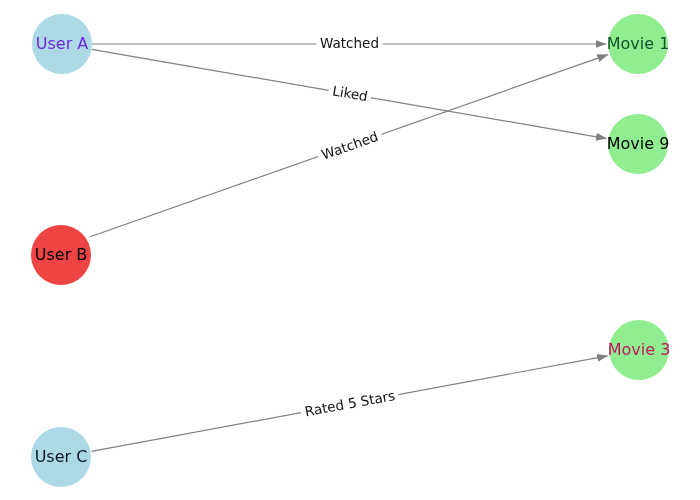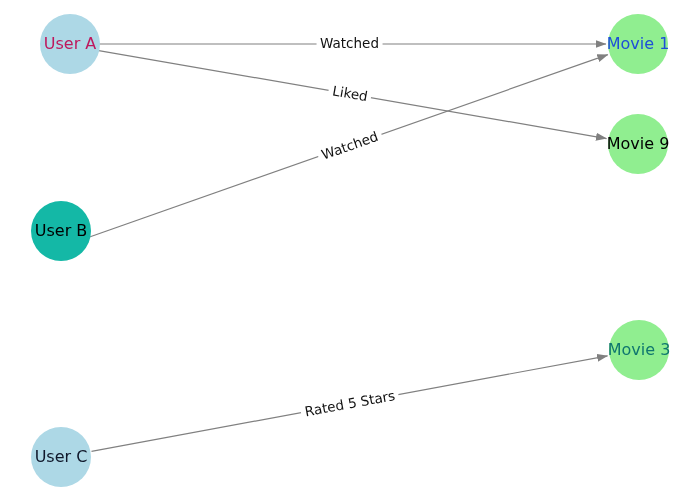--- a/index.html
+++ b/index.html
@@ -61,20 +61,20 @@
         <line x1="91.48209181208728" y1="451.35712141194927" x2="607.5346149036518" y2="355.8249069296008" stroke="#808080" stroke-width="1.2" marker-end="url(#arrowhead)"></line>
       </g>
   </svg>
   <div>
       <div class="edge-label" style="color: rgb(17, 17, 17); background: rgb(255, 255, 255); left: 349.5px; top: 44px; transform: translate(-50%, -50%) rotate(0deg);">Watched</div>
       <div class="edge-label" style="color: rgb(17, 17, 17); background: rgb(255, 255, 255); left: 349.5px; top: 94px; transform: translate(-50%, -50%) rotate(9.83228deg);">Liked</div>
       <div class="edge-label" style="color: rgb(17, 17, 17); background: rgb(255, 255, 255); left: 349.5px; top: 145.5px; transform: translate(-50%, -50%) rotate(-19.3829deg);">Watched</div>
       <div class="edge-label" style="color: rgb(17, 17, 17); background: rgb(255, 255, 255); left: 350px; top: 403.5px; transform: translate(-50%, -50%) rotate(-10.4879deg);">Rated 5 Stars</div>
     </div>
   <div>
-      <div class="node" style="left: 40px; top: 14px; background: rgb(173, 216, 230); color: #be185d;">User A</div>
-      <div class="node" style="left: 31px; top: 201px; background: #14b8a6; color: rgb(0, 0, 0);">User B</div>
+      <div class="node" style="left: 32px; top: 14px; background: rgb(173, 216, 230); color: #6d28d9;">User A</div>
+      <div class="node" style="left: 31px; top: 225px; background: #ef4444; color: rgb(0, 0, 0);">User B</div>
       <div class="node" style="left: 31px; top: 427px; background: rgb(173, 216, 230); color: #0f172a;">User C</div>
-      <div class="node" style="left: 608px; top: 14px; background: rgb(144, 238, 144); color: #1d4ed8;">Movie 1</div>
+      <div class="node" style="left: 608px; top: 14px; background: rgb(144, 238, 144); color: #14532d;">Movie 1</div>
       <div class="node" style="left: 608px; top: 114px; background: rgb(144, 238, 144); color: rgb(0, 0, 0);">Movie 9</div>
-      <div class="node" style="left: 609px; top: 320px; background: rgb(144, 238, 144); color: #0f766e;">Movie 3</div>
+      <div class="node" style="left: 609px; top: 320px; background: rgb(144, 238, 144); color: #be185d;">Movie 3</div>
     </div>
 </div>
 
 </body></html>

